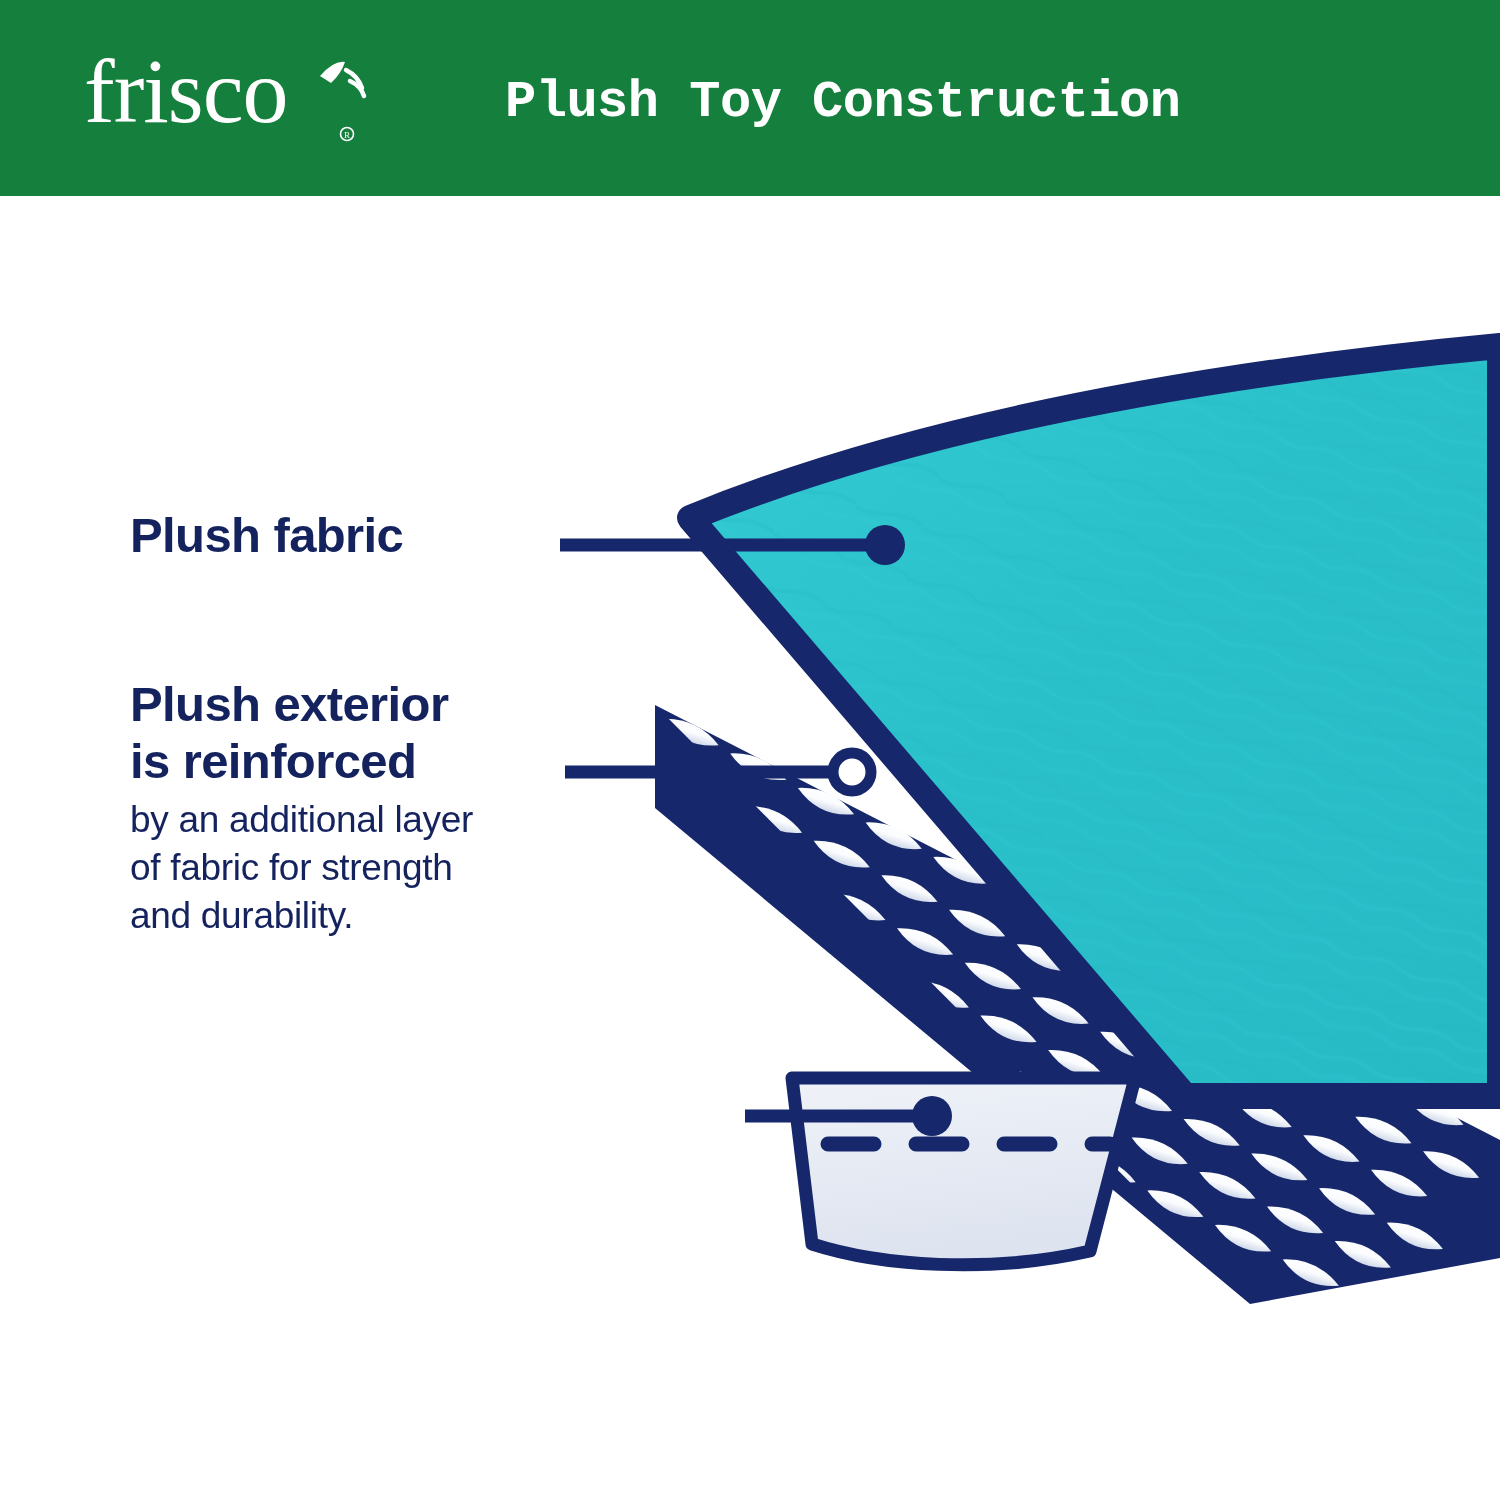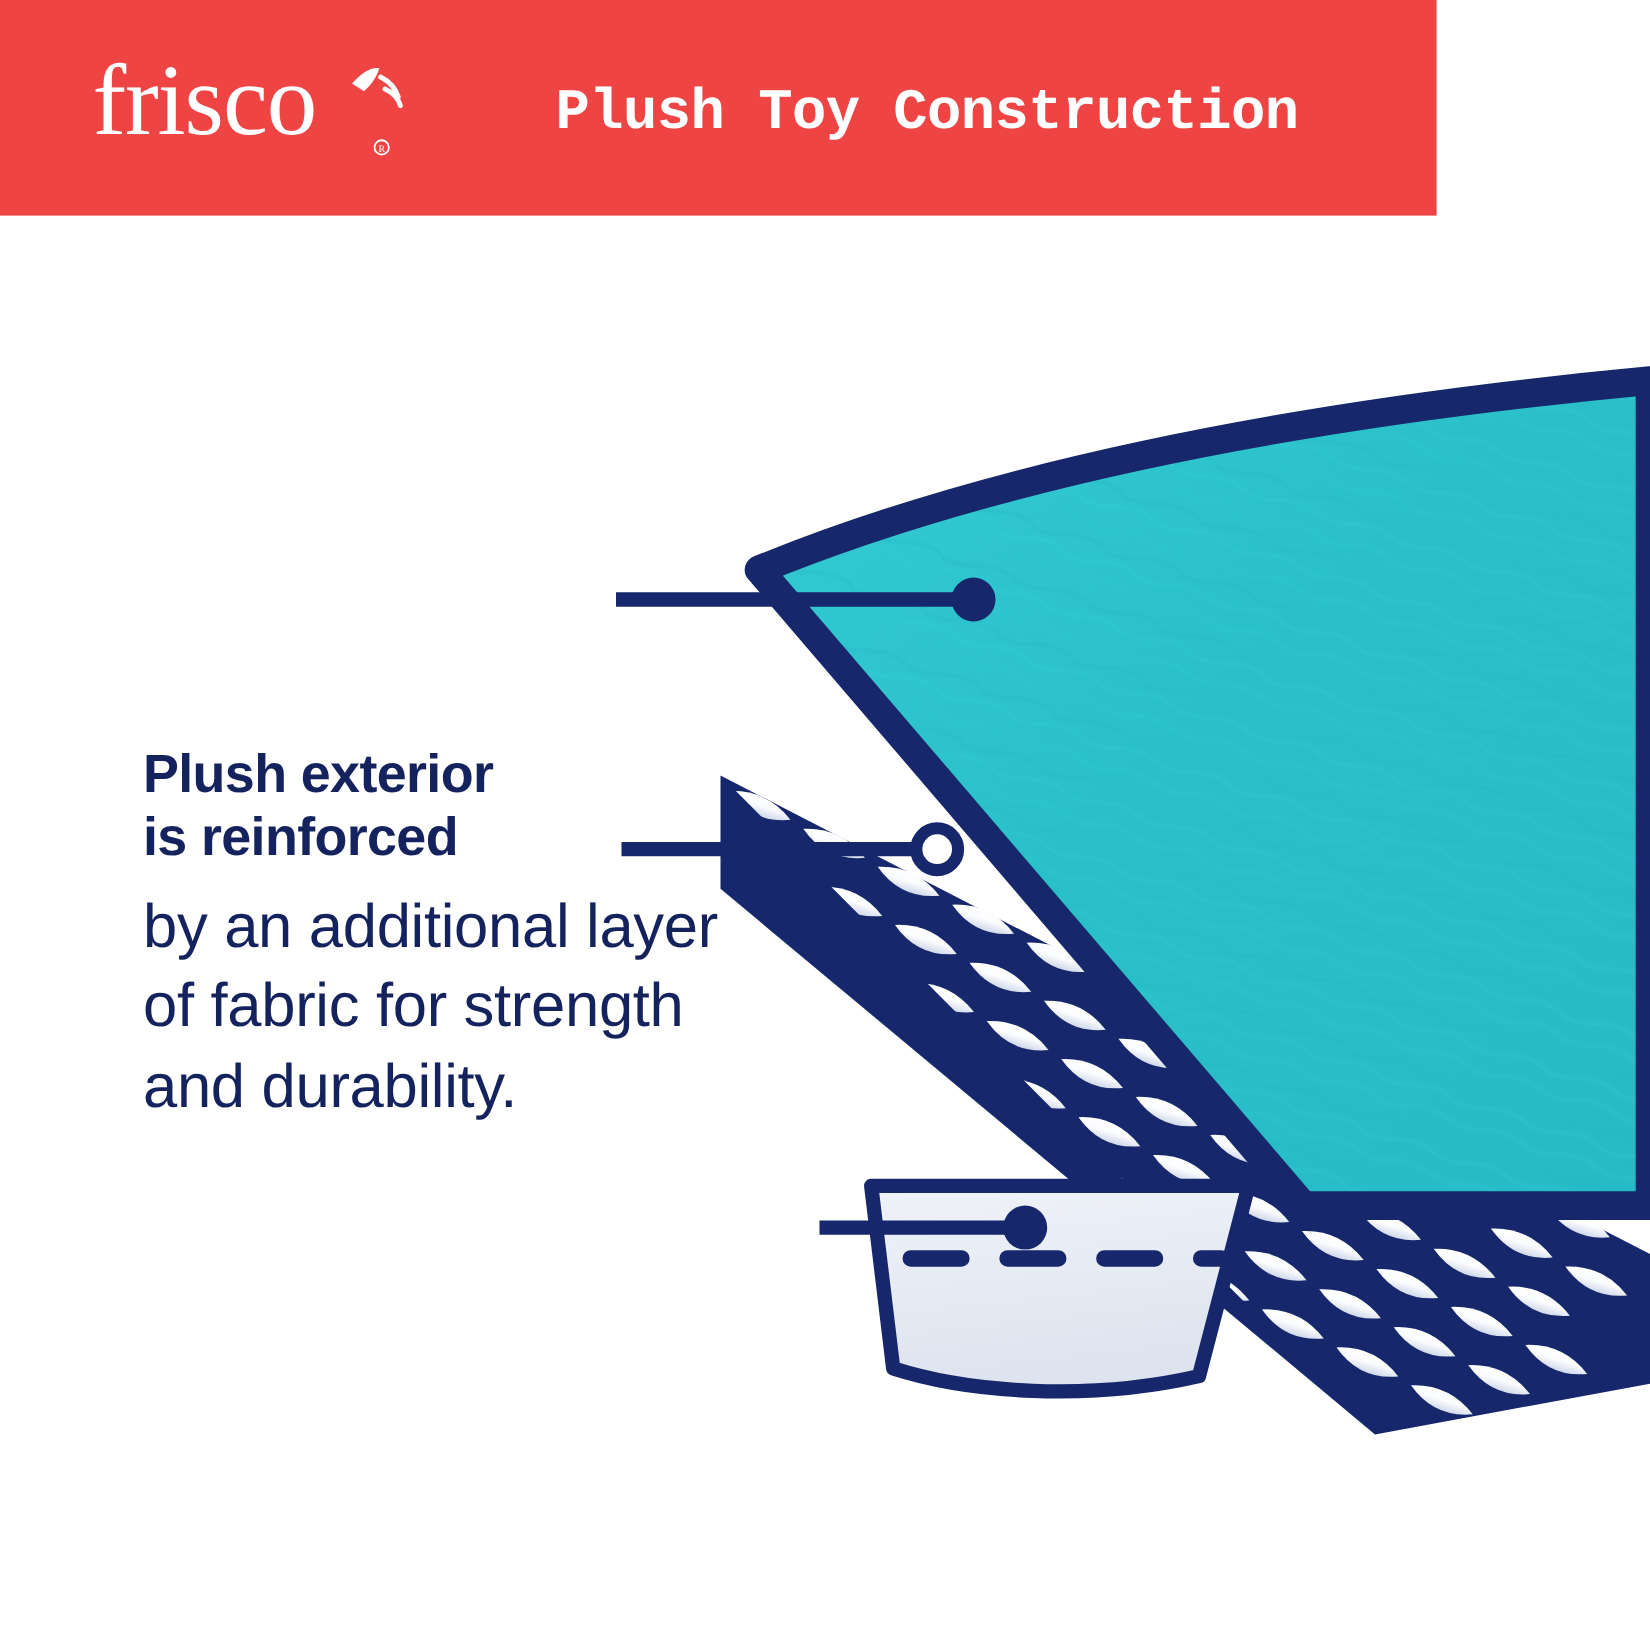--- a/index.html
+++ b/index.html
@@ -16,23 +16,23 @@
     height: 1500px;
     background: #ffffff;
     overflow: hidden;
   }
 
   
   #header-bar {
     position: absolute;
     left: 0;
     top: 0;
-    width: 1306px;
+    width: 1500px;
     height: 196px;
-    background: #ef4444;
+    background: #15803d;
     display: flex;
     align-items: center;
   }
   #brand-logo {
     position: absolute;
     left: 84px;
     top: 40px;
     width: 300px;
     height: 110px;
   }
@@ -66,26 +66,26 @@
     color: #14235e;
   }
   .callout .headline {
     font-size: 49px;
     font-weight: bold;
     line-height: 1.16;
     letter-spacing: -0.6px;
     white-space: pre-line;
   }
   .callout .body {
-    font-size: 56px;
+    font-size: 37px;
     font-weight: normal;
     line-height: 1.30;
     letter-spacing: -0.3px;
     white-space: pre-line;
-    margin-top: 16px;
+    margin-top: 6px;
   }
 
   #callout-plush-fabric { left: 130px; top: 507px; }
   #callout-plush-exterior { left: 130px; top: 676px; }
   #callout-reinforced-seams { left: 130px; top: 1080px; }
 </style>
 </head>
 <body>
 
 <div id="page">
@@ -283,20 +283,23 @@
       <circle cx="885" cy="349" r="20" fill="#16276b"></circle>
 
       <line x1="565" y1="576" x2="852" y2="576" stroke="#16276b" stroke-width="13"></line>
       <circle cx="852" cy="576" r="19" fill="#ffffff" stroke="#16276b" stroke-width="11"></circle>
 
       <line x1="745" y1="920" x2="932" y2="920" stroke="#16276b" stroke-width="13"></line>
       <circle cx="932" cy="920" r="20" fill="#16276b"></circle>
     </g>
   </svg>
 
+  <div class="callout" id="callout-plush-fabric">
+    <div class="headline">Plush fabric</div>
+  </div>
 
   <div class="callout" id="callout-plush-exterior">
     <div class="headline">Plush exterior
 is reinforced</div>
     <div class="body">by an additional layer
 of fabric for strength
 and durability.</div>
   </div>
 
   <div class="callout" id="callout-reinforced-seams">

